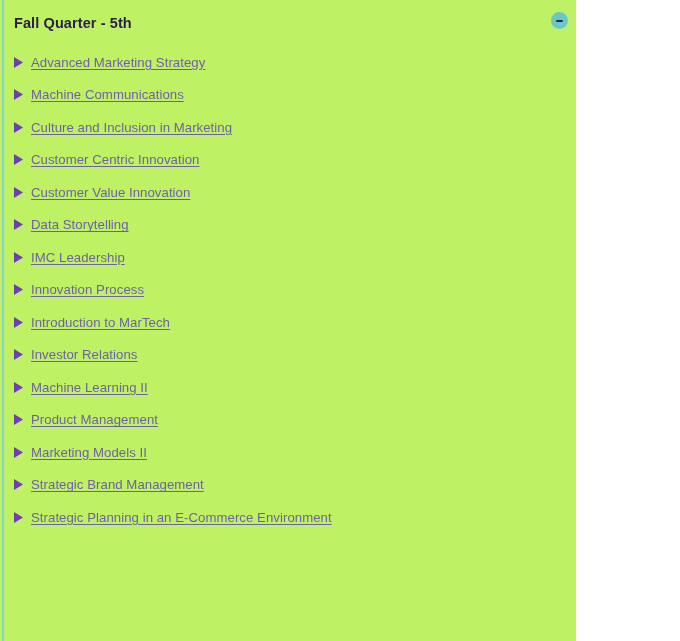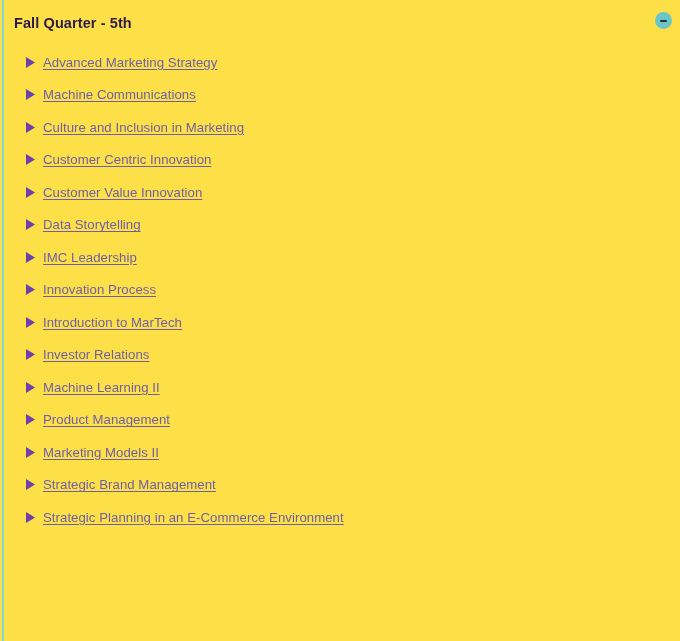--- a/index.html
+++ b/index.html
@@ -12,24 +12,24 @@
     width: 680px;
     height: 641px;
     font-family: "Liberation Sans", sans-serif;
     overflow: hidden;
     position: relative;
   }
 
   
   .panel {
     position: relative;
-    width: 680px;
+    width: 576px;
     min-height: 641px;
     box-sizing: border-box;
-    background: #fde047;
+    background: #bef264;
   }
   .left-rule {
     position: absolute;
     left: 2px;
     top: 0;
     width: 2px;
     height: 641px;
     background: #86d3d3;
   }
 
@@ -70,21 +70,21 @@
     width: 7px;
     height: 2px;
     background: #2a2a4a;
     border-radius: 1px;
   }
 
   
   .course-list {
     list-style: none;
     margin: 0;
-    padding: 0 0 10px 12px;
+    padding: 0 0 10px 0;
   }
   .course-item {
     display: flex;
     align-items: center;
     height: 32.5px;
     padding-left: 14px;
     box-sizing: border-box;
   }
   .bullet-icon {
     flex: 0 0 auto;

